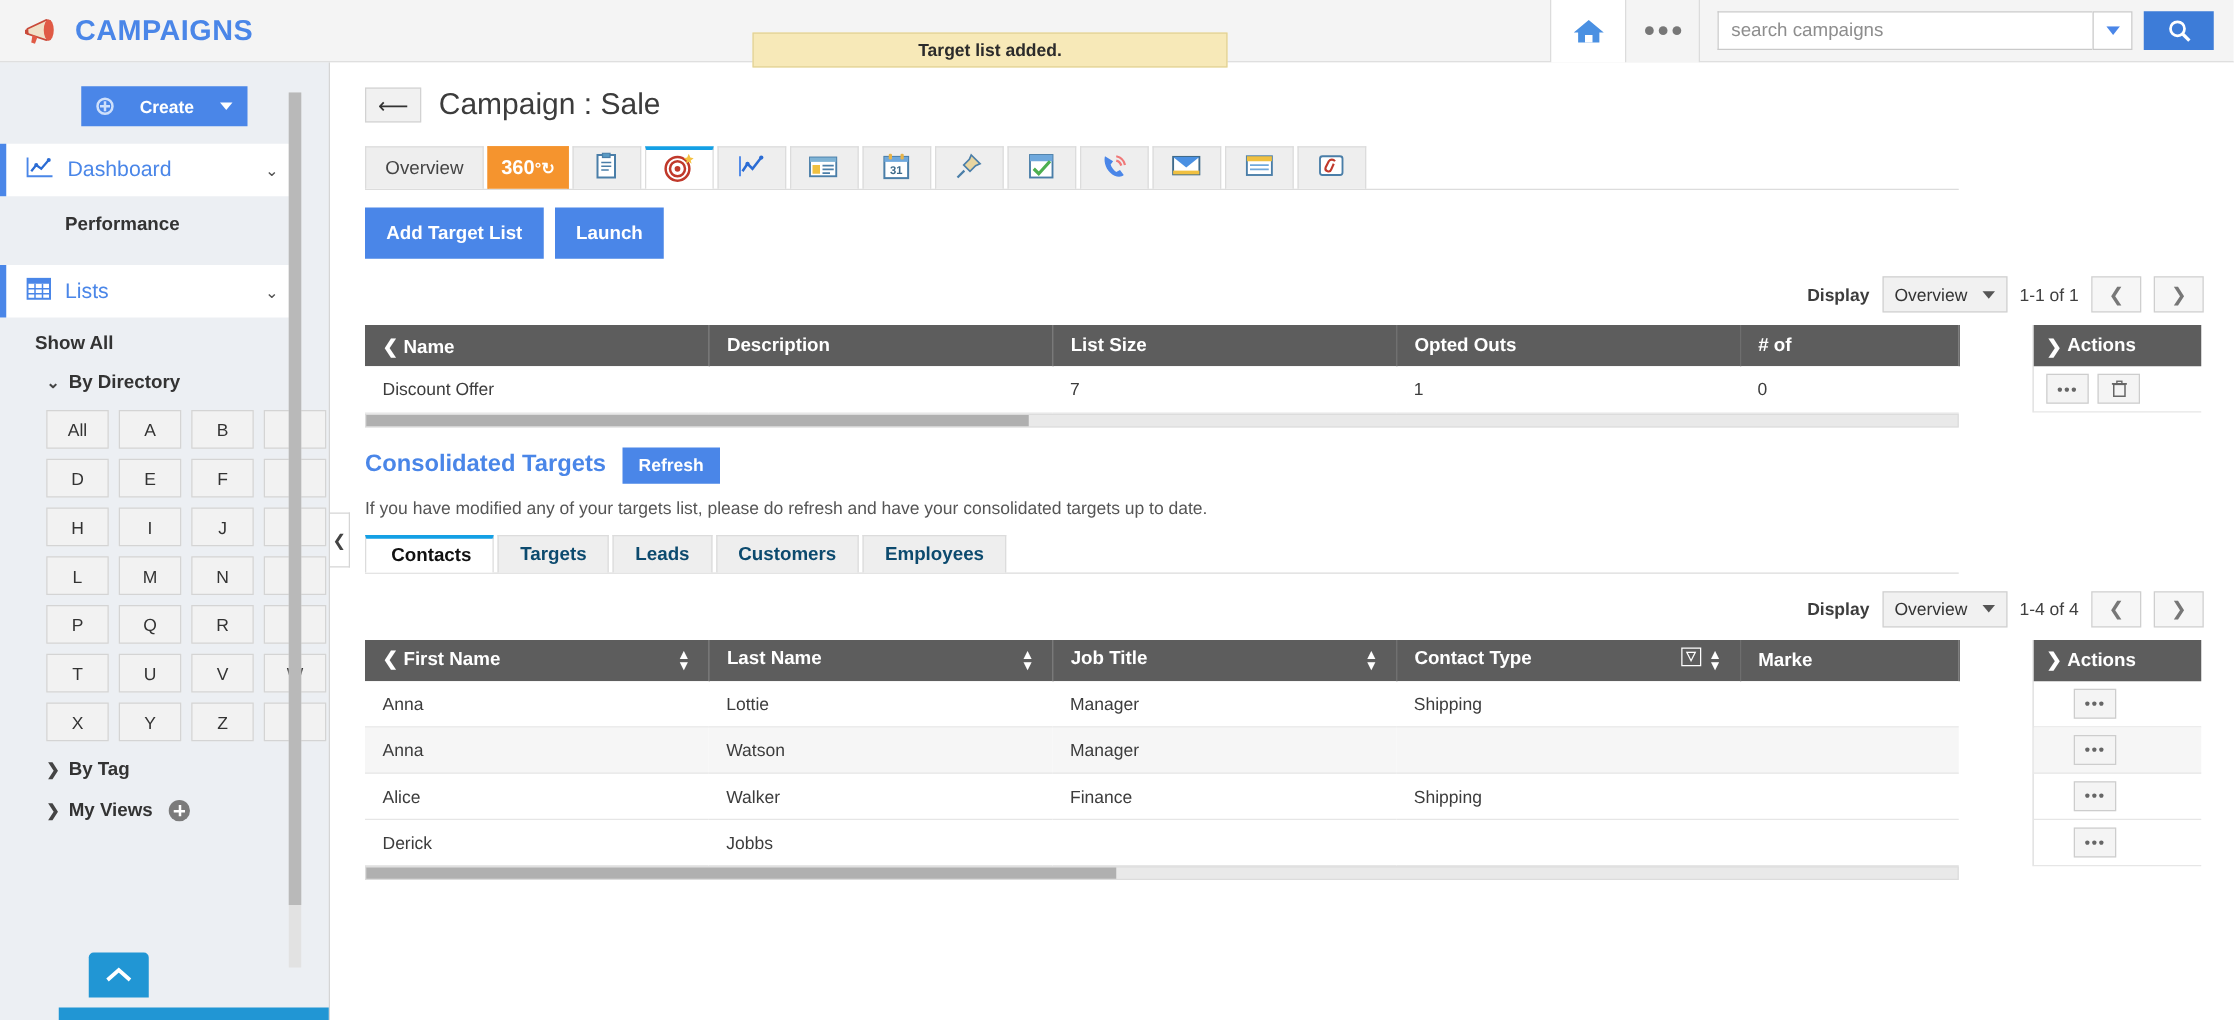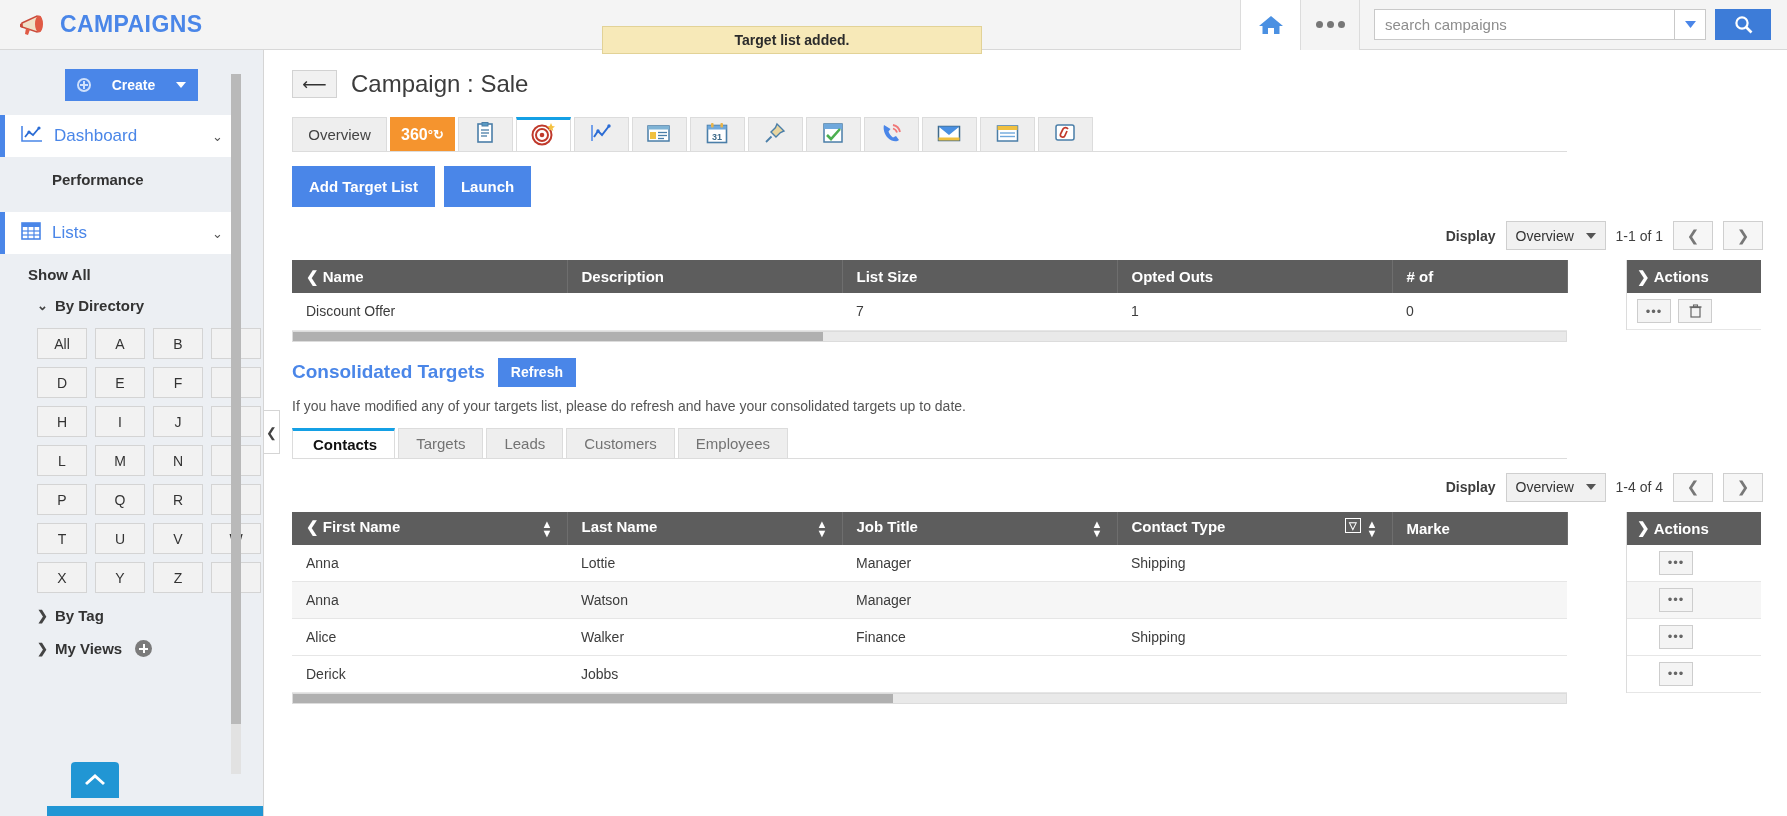--- a/index.html
+++ b/index.html
@@ -202,21 +202,21 @@
   .section-title { color:#4a86e8; font-size: 19px; font-weight:bold; }
   .refresh-btn {
     background:#4a86e8;color:#fff;font-size:14px;font-weight:bold;height:29px;
     display:flex;align-items:center;justify-content:center;padding:0 13px;
   }
   .section-note { font-size: 14px; color:#555; padding: 11px 0 0 28px; }
 
   .subtabs { display:flex; gap: 3px; padding: 14px 0 0 28px; align-items: flex-end; }
   .subtab {
     height: 30px; background:#eee; border:1px solid #dcdcdc; border-bottom:none;
-    display:flex;align-items:center;justify-content:center; padding: 0 17px; font-size: 15px; color:#737373;
+    display:flex;align-items:center;justify-content:center; padding: 0 17px; font-size: 15px; color:#0c4a6e;font-weight:bold;
   }
   .subtab.active { background:#fff; border-top: 3px solid #14a0e5; font-weight:bold; color:#111;padding-left:20px;}
   .subtabs-rule { margin-left: 28px; border-bottom: 1px solid #dcdcdc; }
 </style>
 </head>
 <body>
 
 <div class="app">
 
   <div class="topbar">

